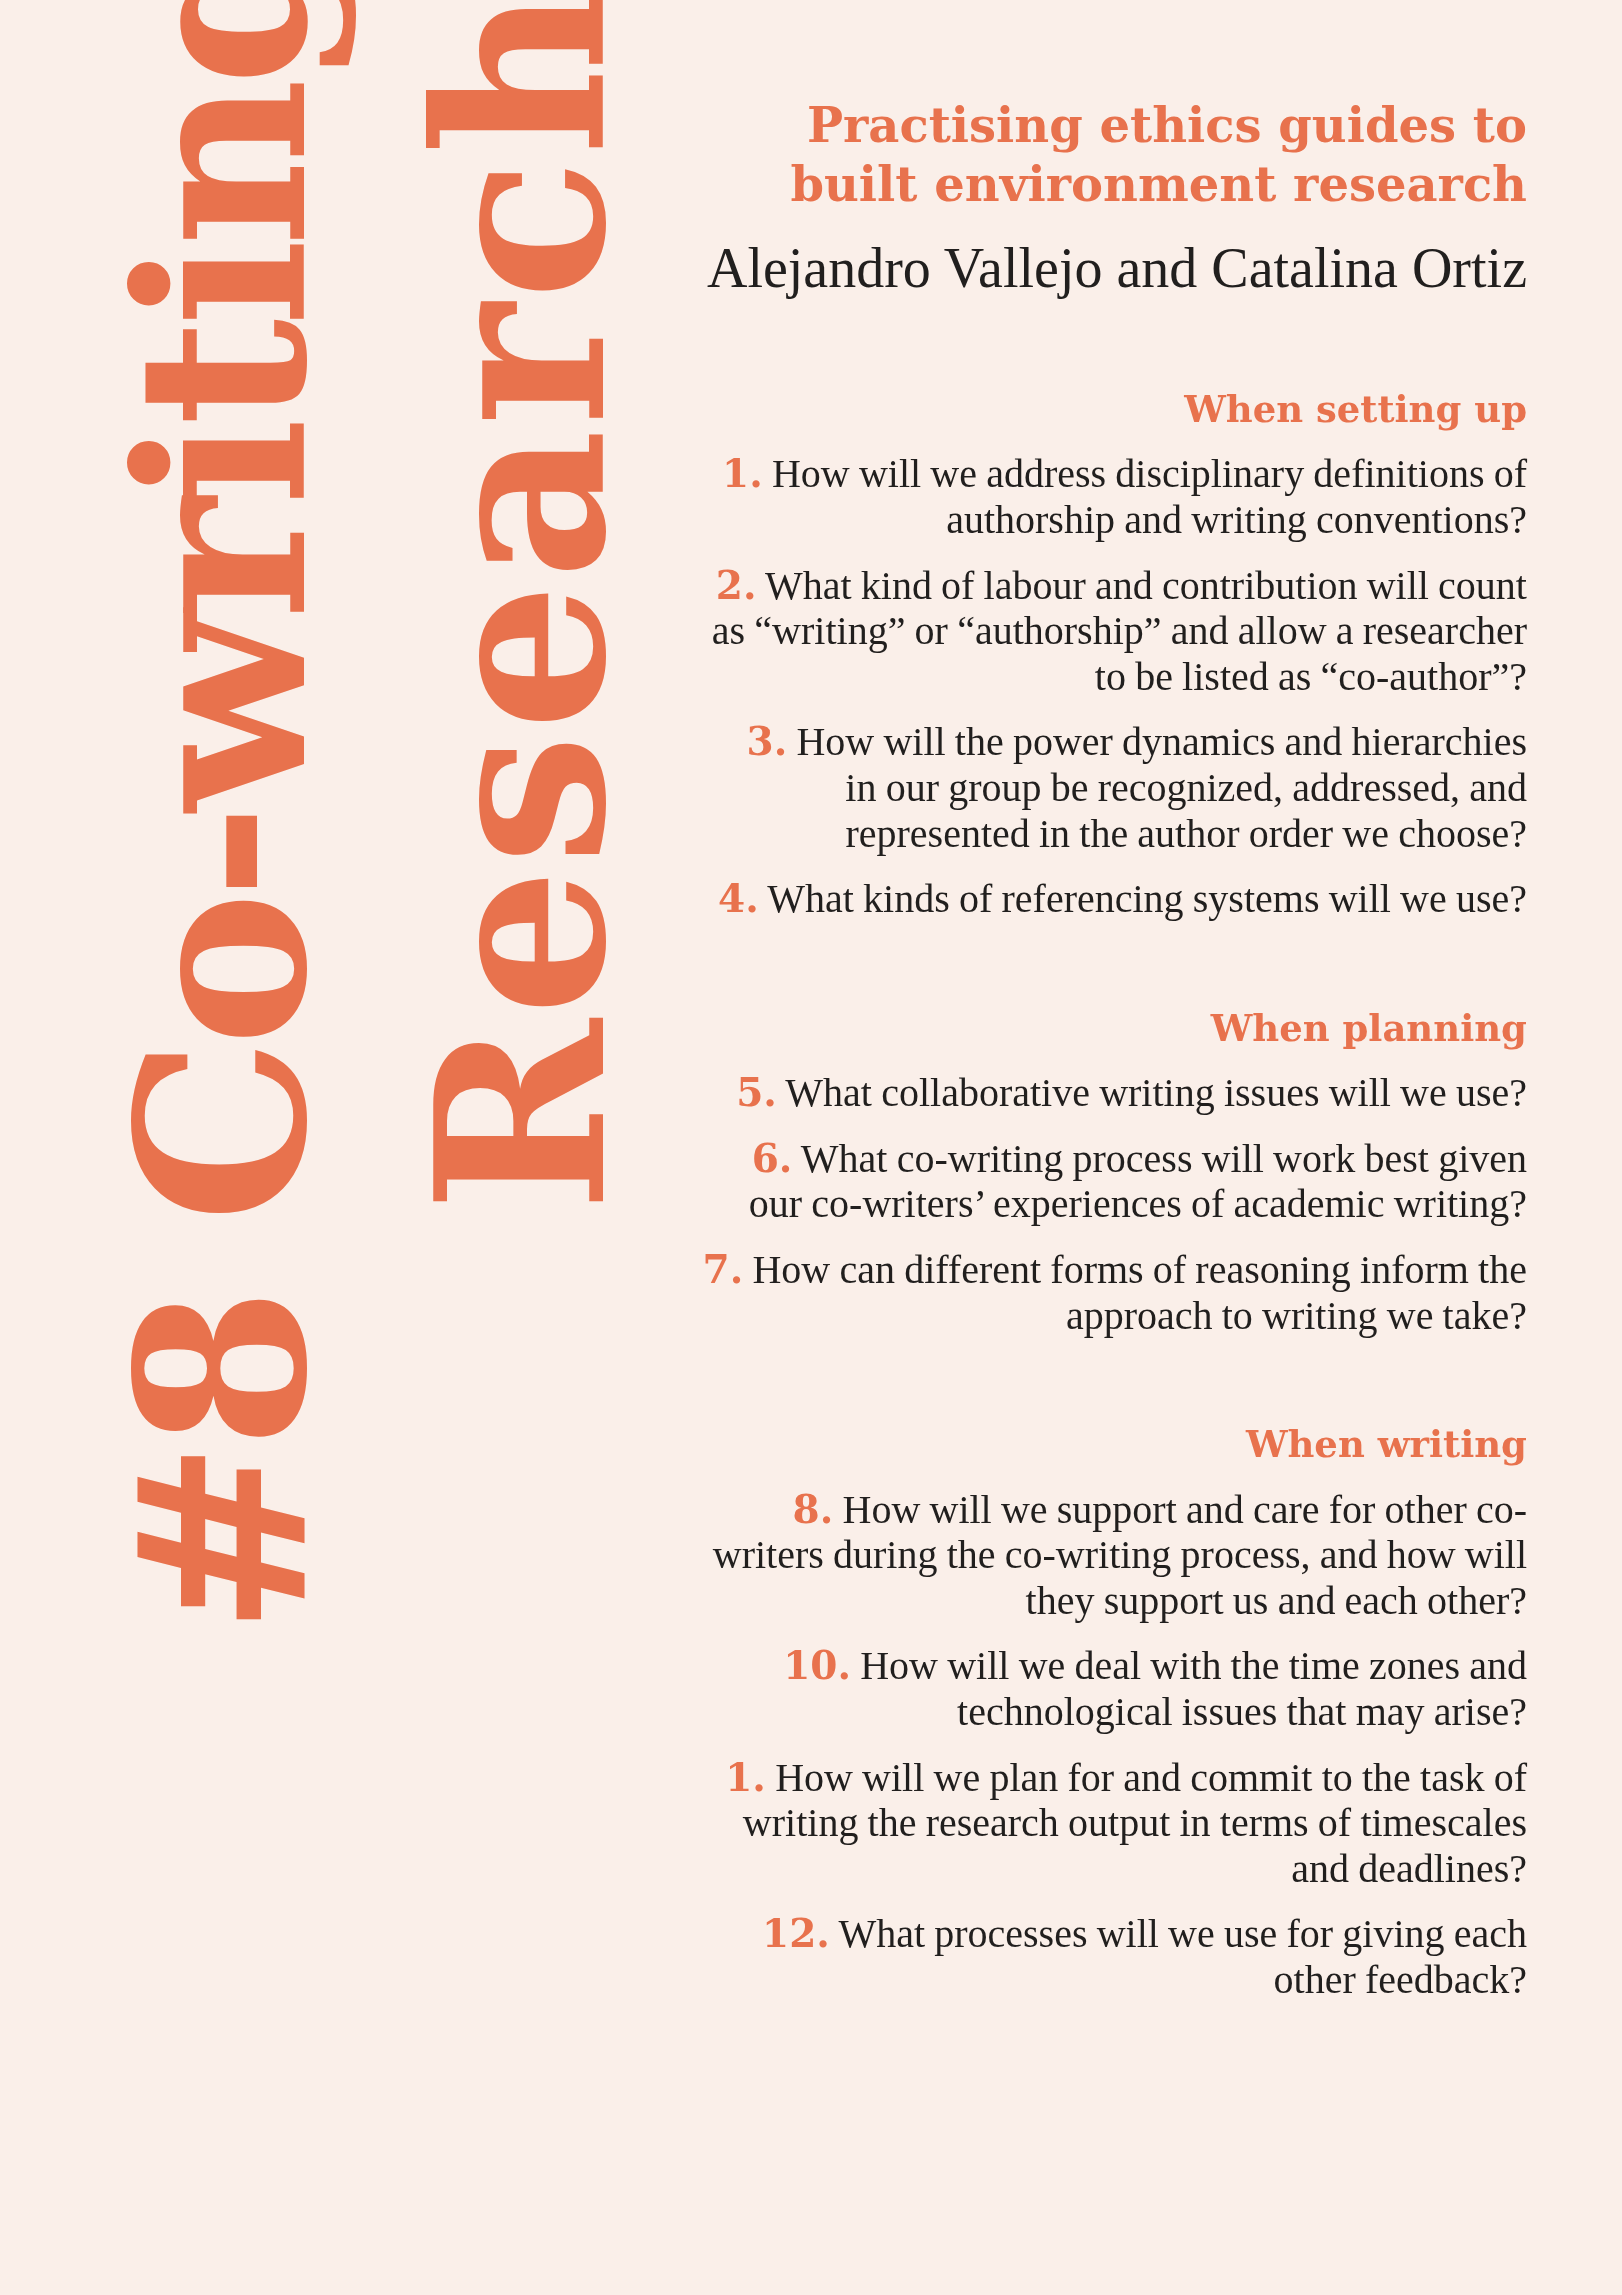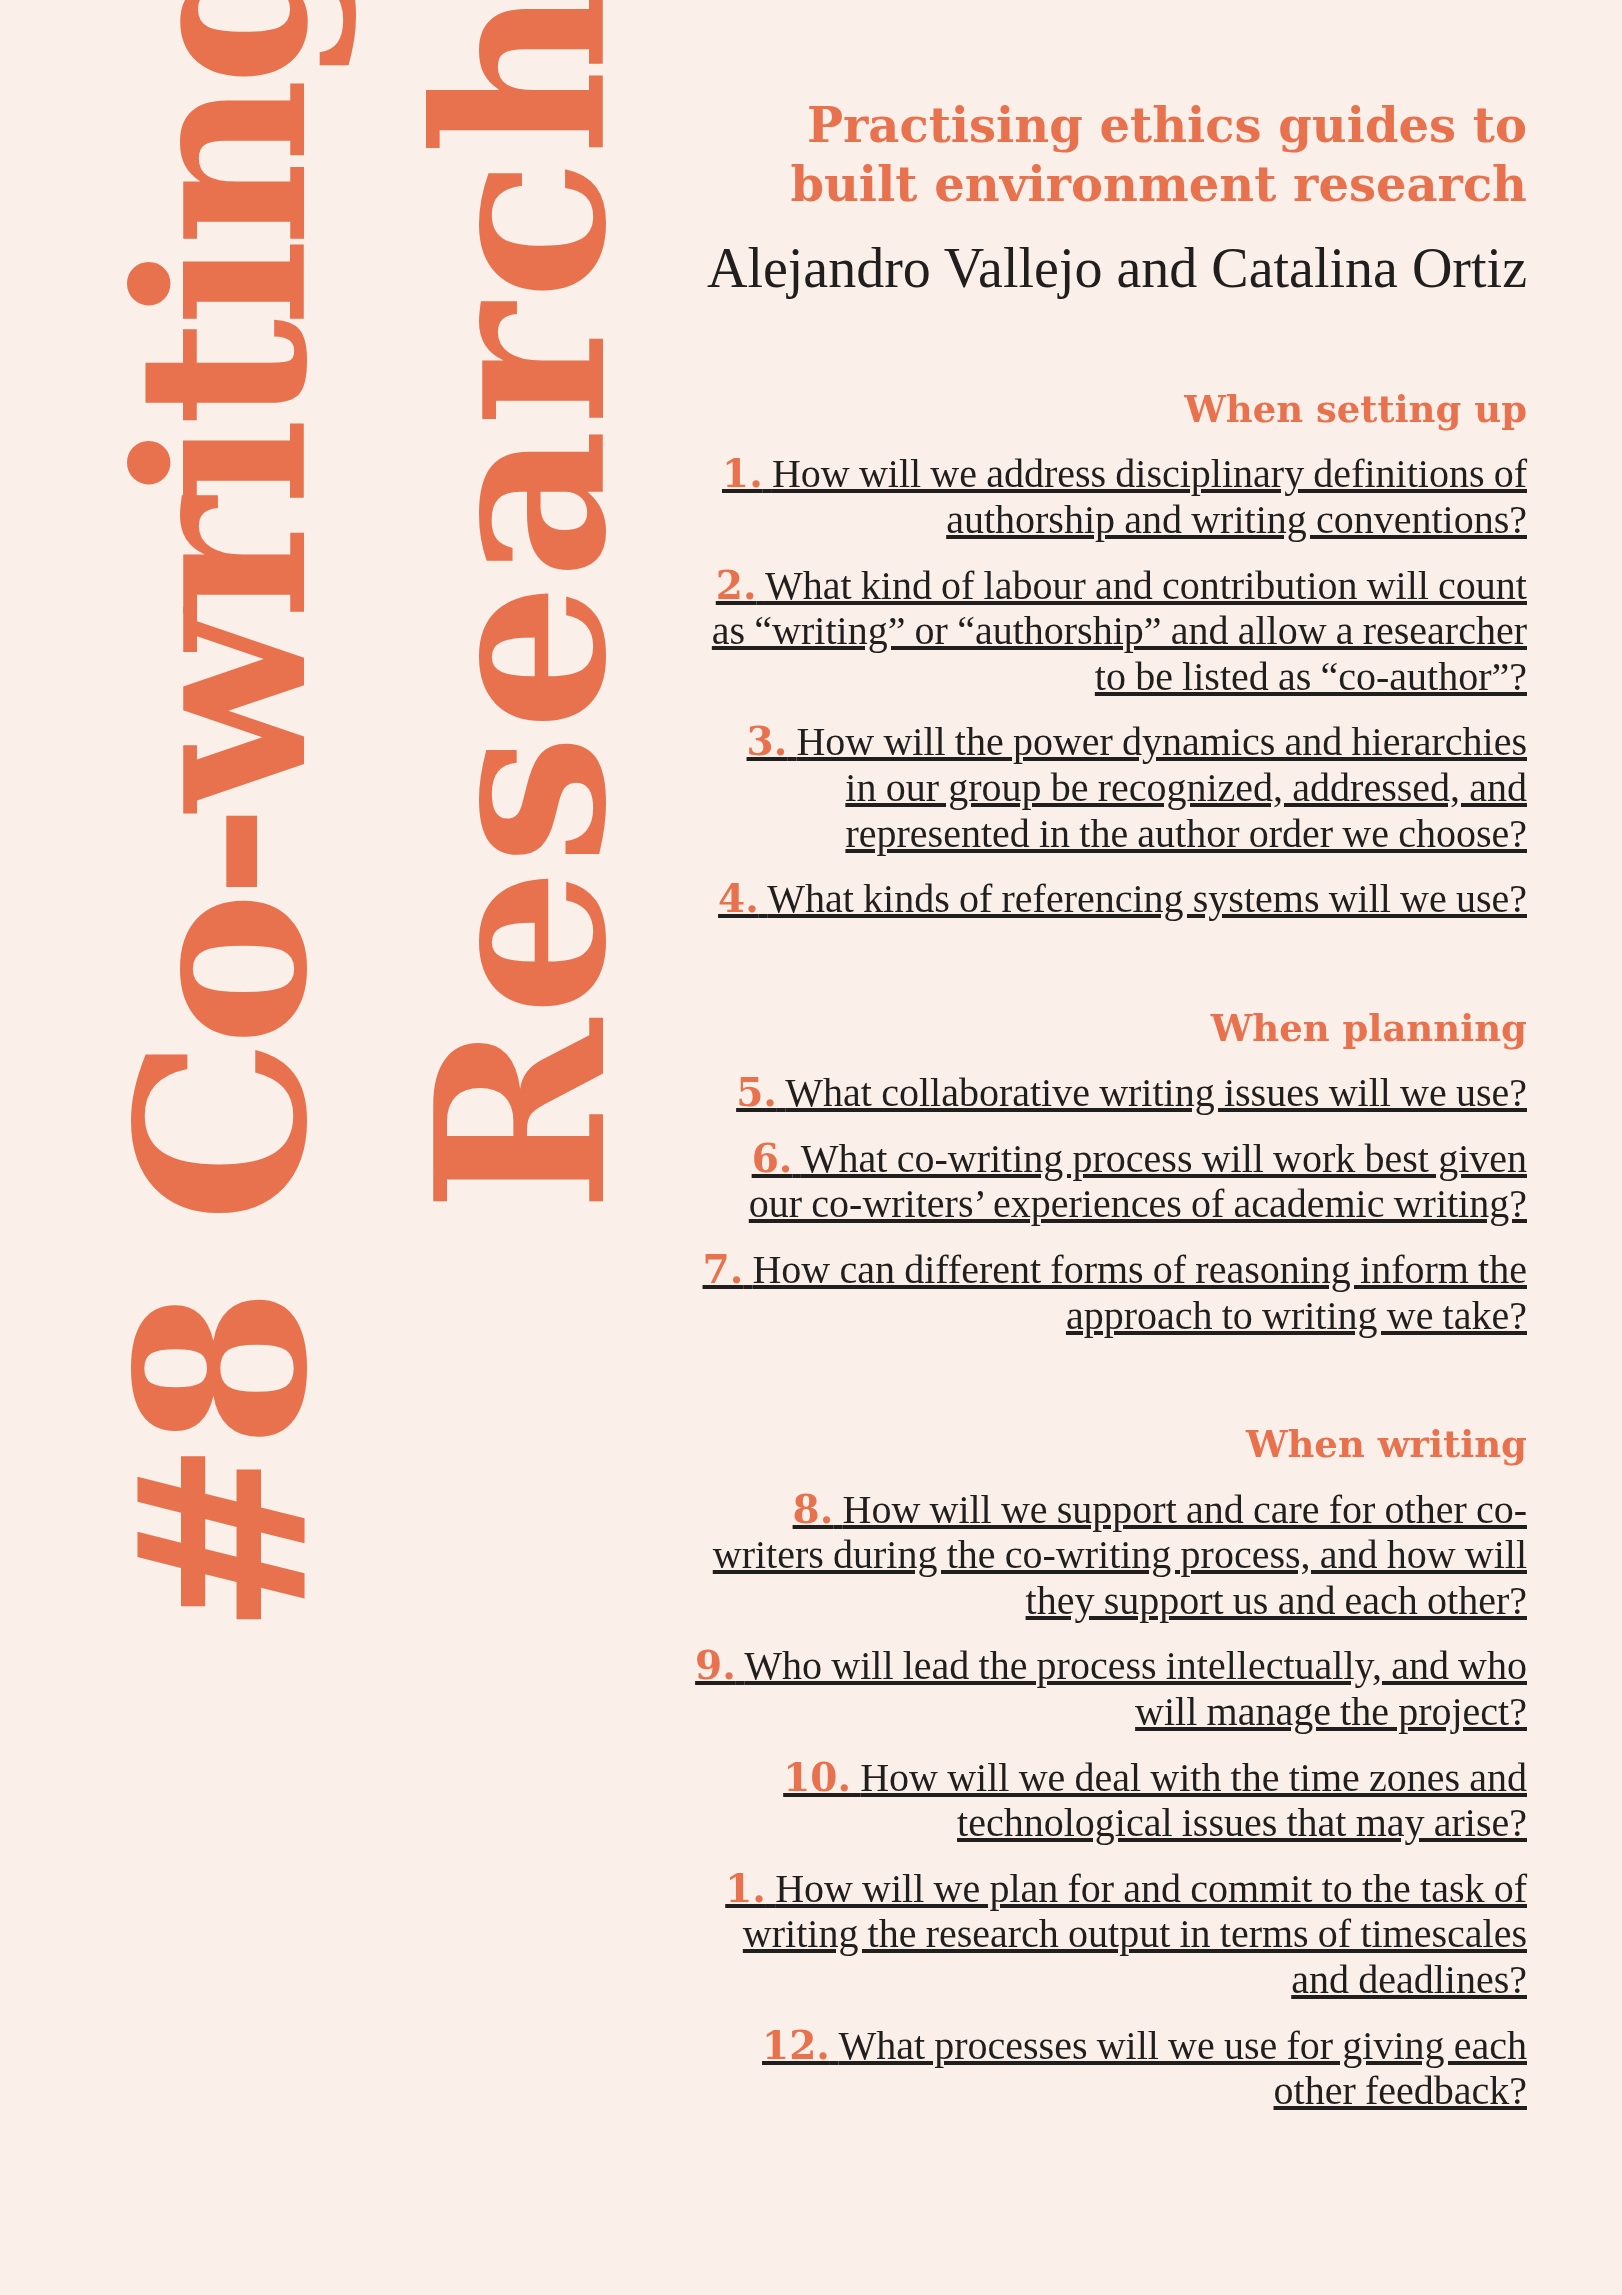--- a/index.html
+++ b/index.html
@@ -54,21 +54,20 @@
     margin:0 0 5.5px;
     font-family:"DejaVu Serif", serif;
     font-weight:bold;
     font-size:37px;line-height:1.2;
     color:var(--accent);
   }
   .question-item{
     margin:20px 0 0;
     font-size:40px;line-height:1.14;
     word-spacing:-0.02em;
-    text-decoration:underline;
   }
   .question-number{
     color:var(--accent);
     font-family:"DejaVu Serif", serif;
     font-weight:bold;
     font-size:39px;
   }
   .question-text{white-space:pre-line;}
 </style>
 </head>
@@ -100,22 +99,20 @@
         <p class="question-item"><span class="question-number">6.</span> <span class="question-text">What co-writing process will work best given
 our co-writers’ experiences of academic writing?</span></p>
         <p class="question-item"><span class="question-number">7.</span> <span class="question-text">How can different forms of reasoning inform the
 approach to writing we take?</span></p>
       </section>
       <section class="section">
         <h2 class="section-heading">When writing</h2>
         <p class="question-item"><span class="question-number">8.</span> <span class="question-text">How will we support and care for other co-
 writers during the co-writing process, and how will
 they support us and each other?</span></p>
-        <p class="question-item"><span class="question-number">9.</span> <span class="question-text">Who will lead the process intellectually, and who
-will manage the project?</span></p>
         <p class="question-item"><span class="question-number">10.</span> <span class="question-text">How will we deal with the time zones and
 technological issues that may arise?</span></p>
         <p class="question-item"><span class="question-number">1.</span> <span class="question-text">How will we plan for and commit to the task of
 writing the research output in terms of timescales
 and deadlines?</span></p>
         <p class="question-item"><span class="question-number">12.</span> <span class="question-text">What processes will we use for giving each
 other feedback?</span></p>
       </section>
     </div>
 </main>

